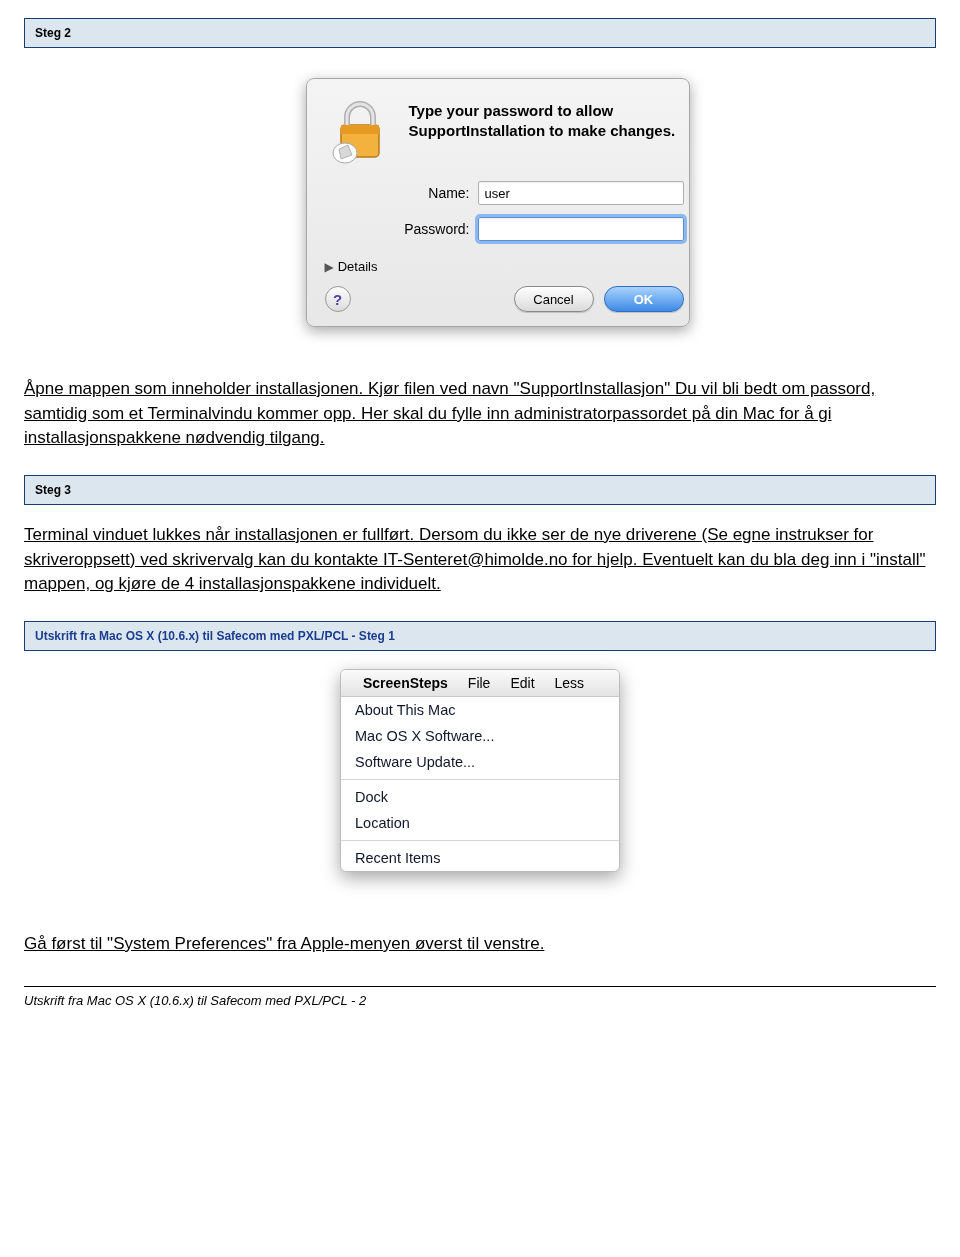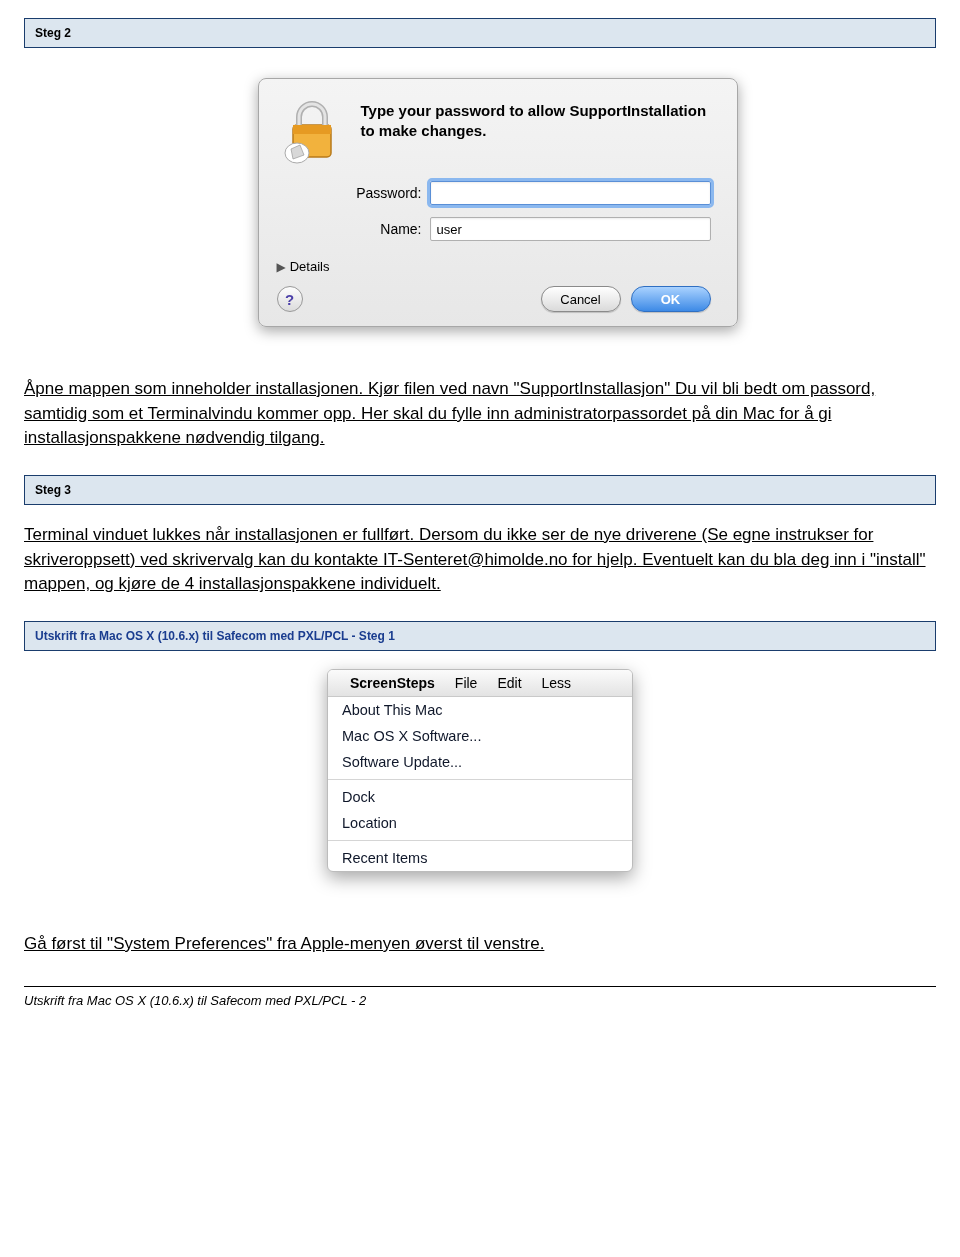--- a/index.html
+++ b/index.html
@@ -22,26 +22,26 @@
   }
   .section-header.blue {
     color: #1a3d8f;
   }
   .dialog-row {
     display: flex;
     justify-content: center;
     margin: 30px 0 50px 0;
   }
   .dialog {
-    width: 480px;
+    width: 384px;
     background: linear-gradient(#f4f4f4, #e7e7e7);
     border: 1px solid #a7a7a7;
     border-radius: 8px;
     box-shadow: 0 4px 14px rgba(0,0,0,0.35);
-    padding: 18px 26px 14px 18px;
+    padding: 18px 5px 14px 18px;
     font-family: "Lucida Grande", Arial, sans-serif;
     margin-left: 35px;
   }
   .dialog-top {
     display: flex;
     gap: 14px;
     align-items: flex-start;
   }
   .lock-icon {
     width: 70px; height: 72px; flex-shrink: 0;
@@ -129,21 +129,21 @@
     line-height: 1.45;
     margin-bottom: 24px;
     text-decoration: underline;
   }
   .menu-wrap {
     display: flex;
     justify-content: center;
     margin: 18px 0 60px 0;
   }
   .mac-menu {
-    width: 306px;
+    width: 280px;
     background: #fff;
     border: 1px solid #bcbcbc;
     border-radius: 6px;
     box-shadow: 0 6px 18px rgba(0,0,0,0.35);
     font-family: "Lucida Grande", Arial, sans-serif;
     overflow: hidden;
   }
   .menubar {
     display: flex;
     align-items: center;
@@ -201,27 +201,27 @@
           <path d="M22 28 v-8 a13 13 0 0 1 26 0 v8" fill="none" stroke="#b0b0b0" stroke-width="6"></path>
           <path d="M22 28 v-8 a13 13 0 0 1 26 0 v8" fill="none" stroke="#e4e4e4" stroke-width="3"></path>
           <ellipse cx="20" cy="56" rx="12" ry="10" fill="#fff" stroke="#aaa" stroke-width="1"></ellipse>
           <path d="M14 52 L23 48 L27 58 L16 62 Z" fill="#d8d8d8" stroke="#999" stroke-width="0.7"></path>
         </svg>
       </div>
       <div class="dialog-title">Type your password to allow SupportInstallation to make changes.</div>
     </div>
 
     <div class="field-row">
+      <div class="field-label">Name:</div>
+      <input class="text-input" type="text" value="user" style="">
+    </div>
+
+    <div class="field-row">
       <div class="field-label">Password:</div>
       <input class="text-input focused" type="password" value="" style="">
-    </div>
-
-    <div class="field-row">
-      <div class="field-label">Name:</div>
-      <input class="text-input" type="text" value="user" style="">
     </div>
 
     <div class="details-row">
       <span class="disclosure">▶</span>
       <span>Details</span>
     </div>
 
     <div class="button-row">
       <div class="help-btn">
         <span>?</span>

